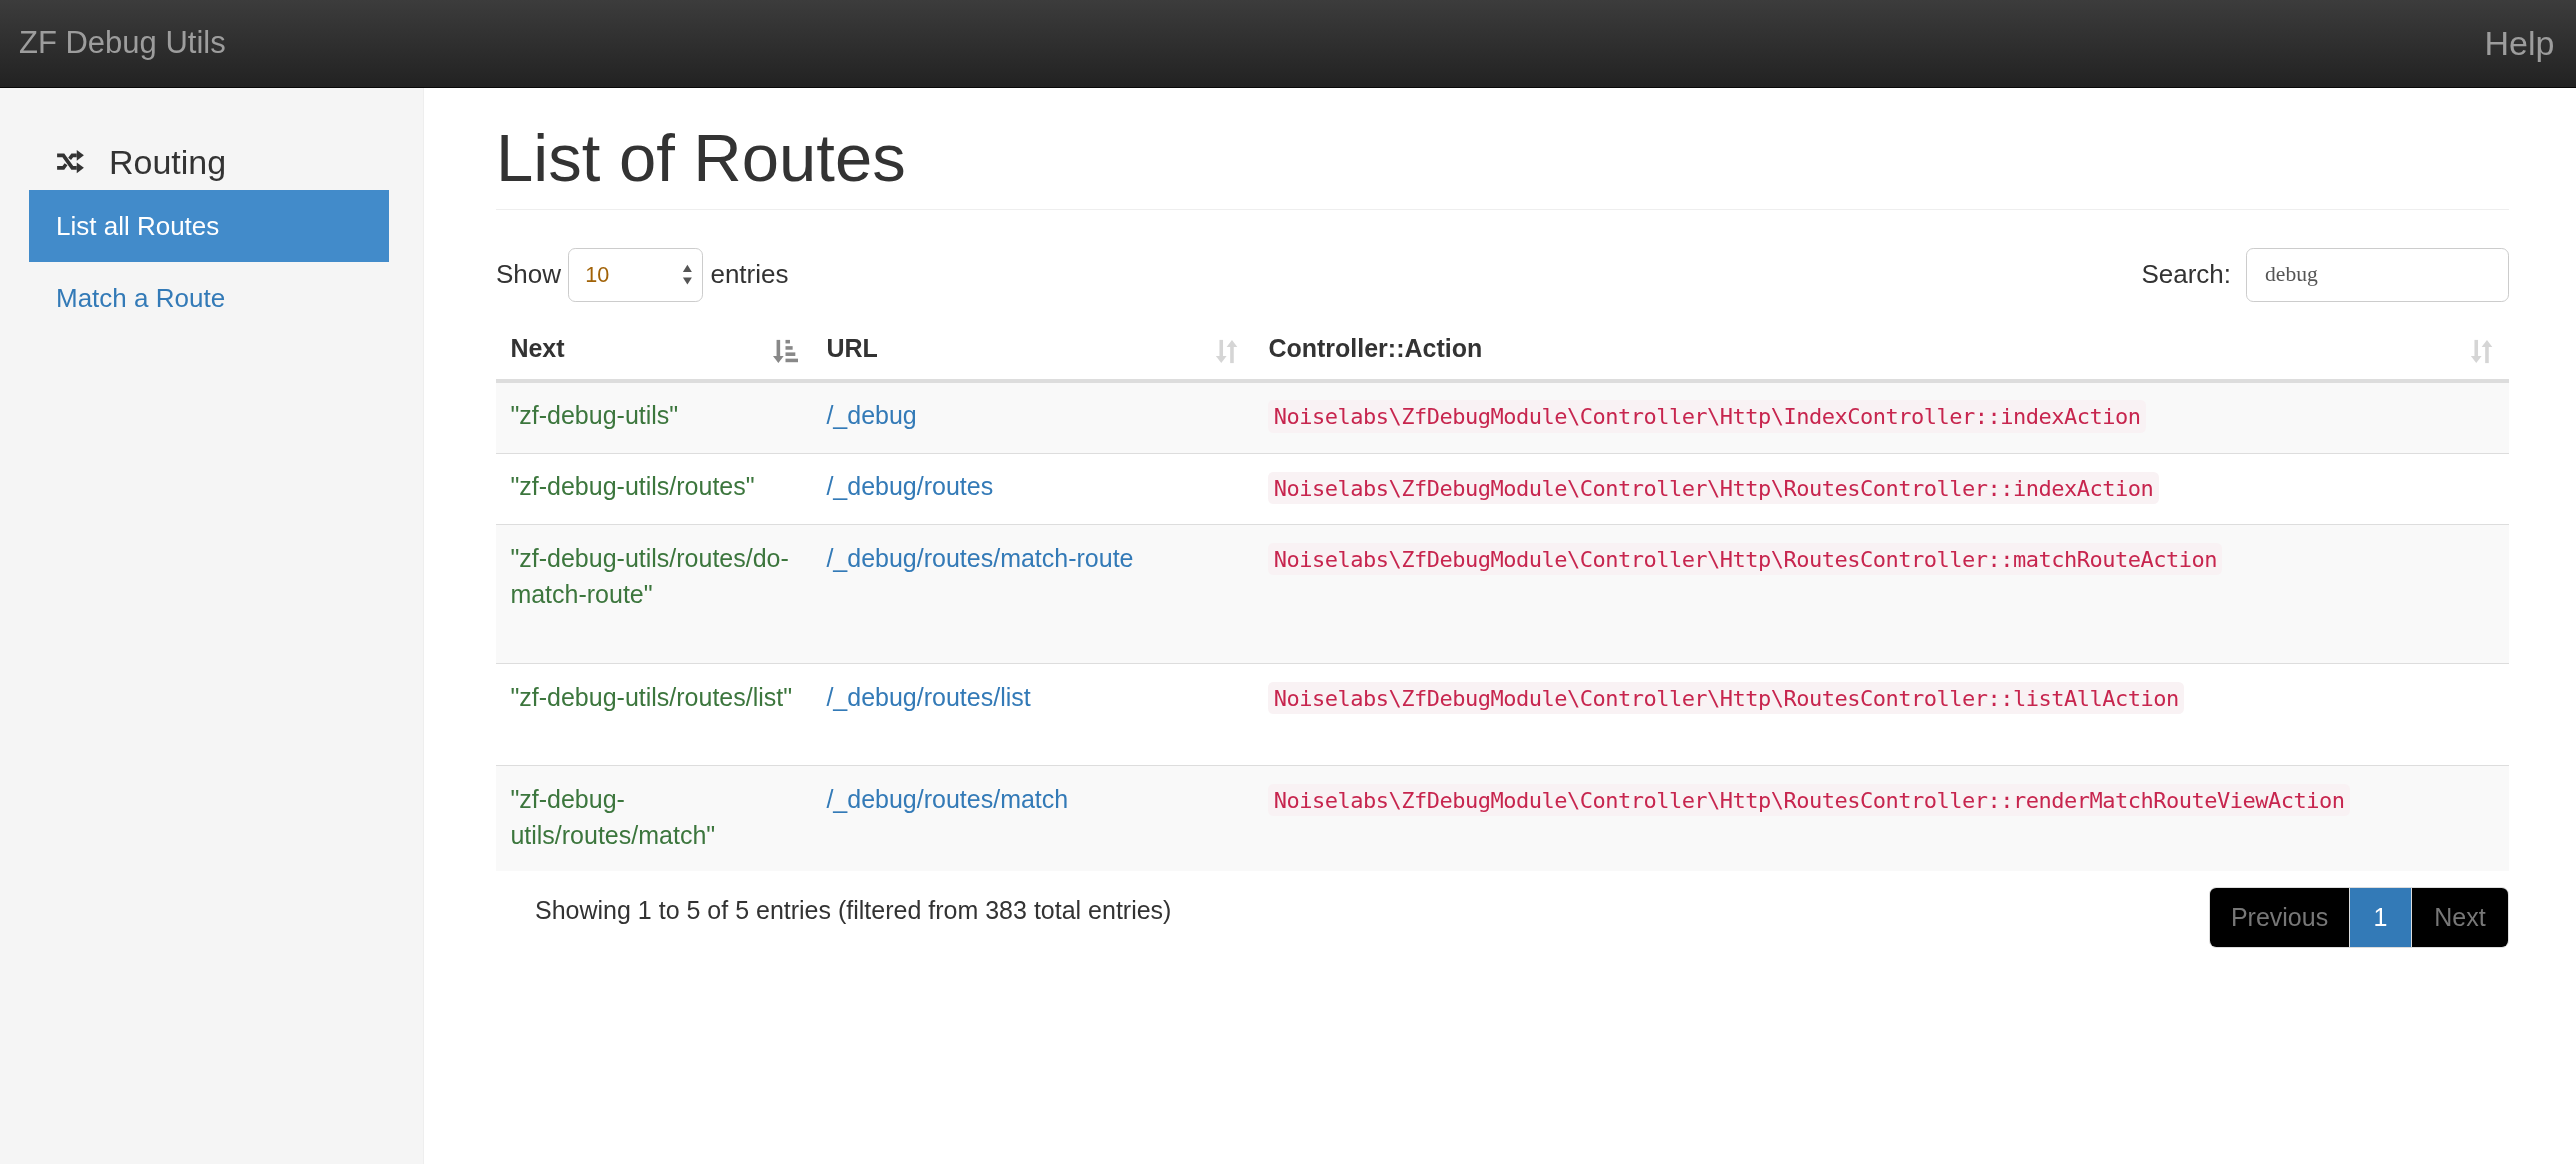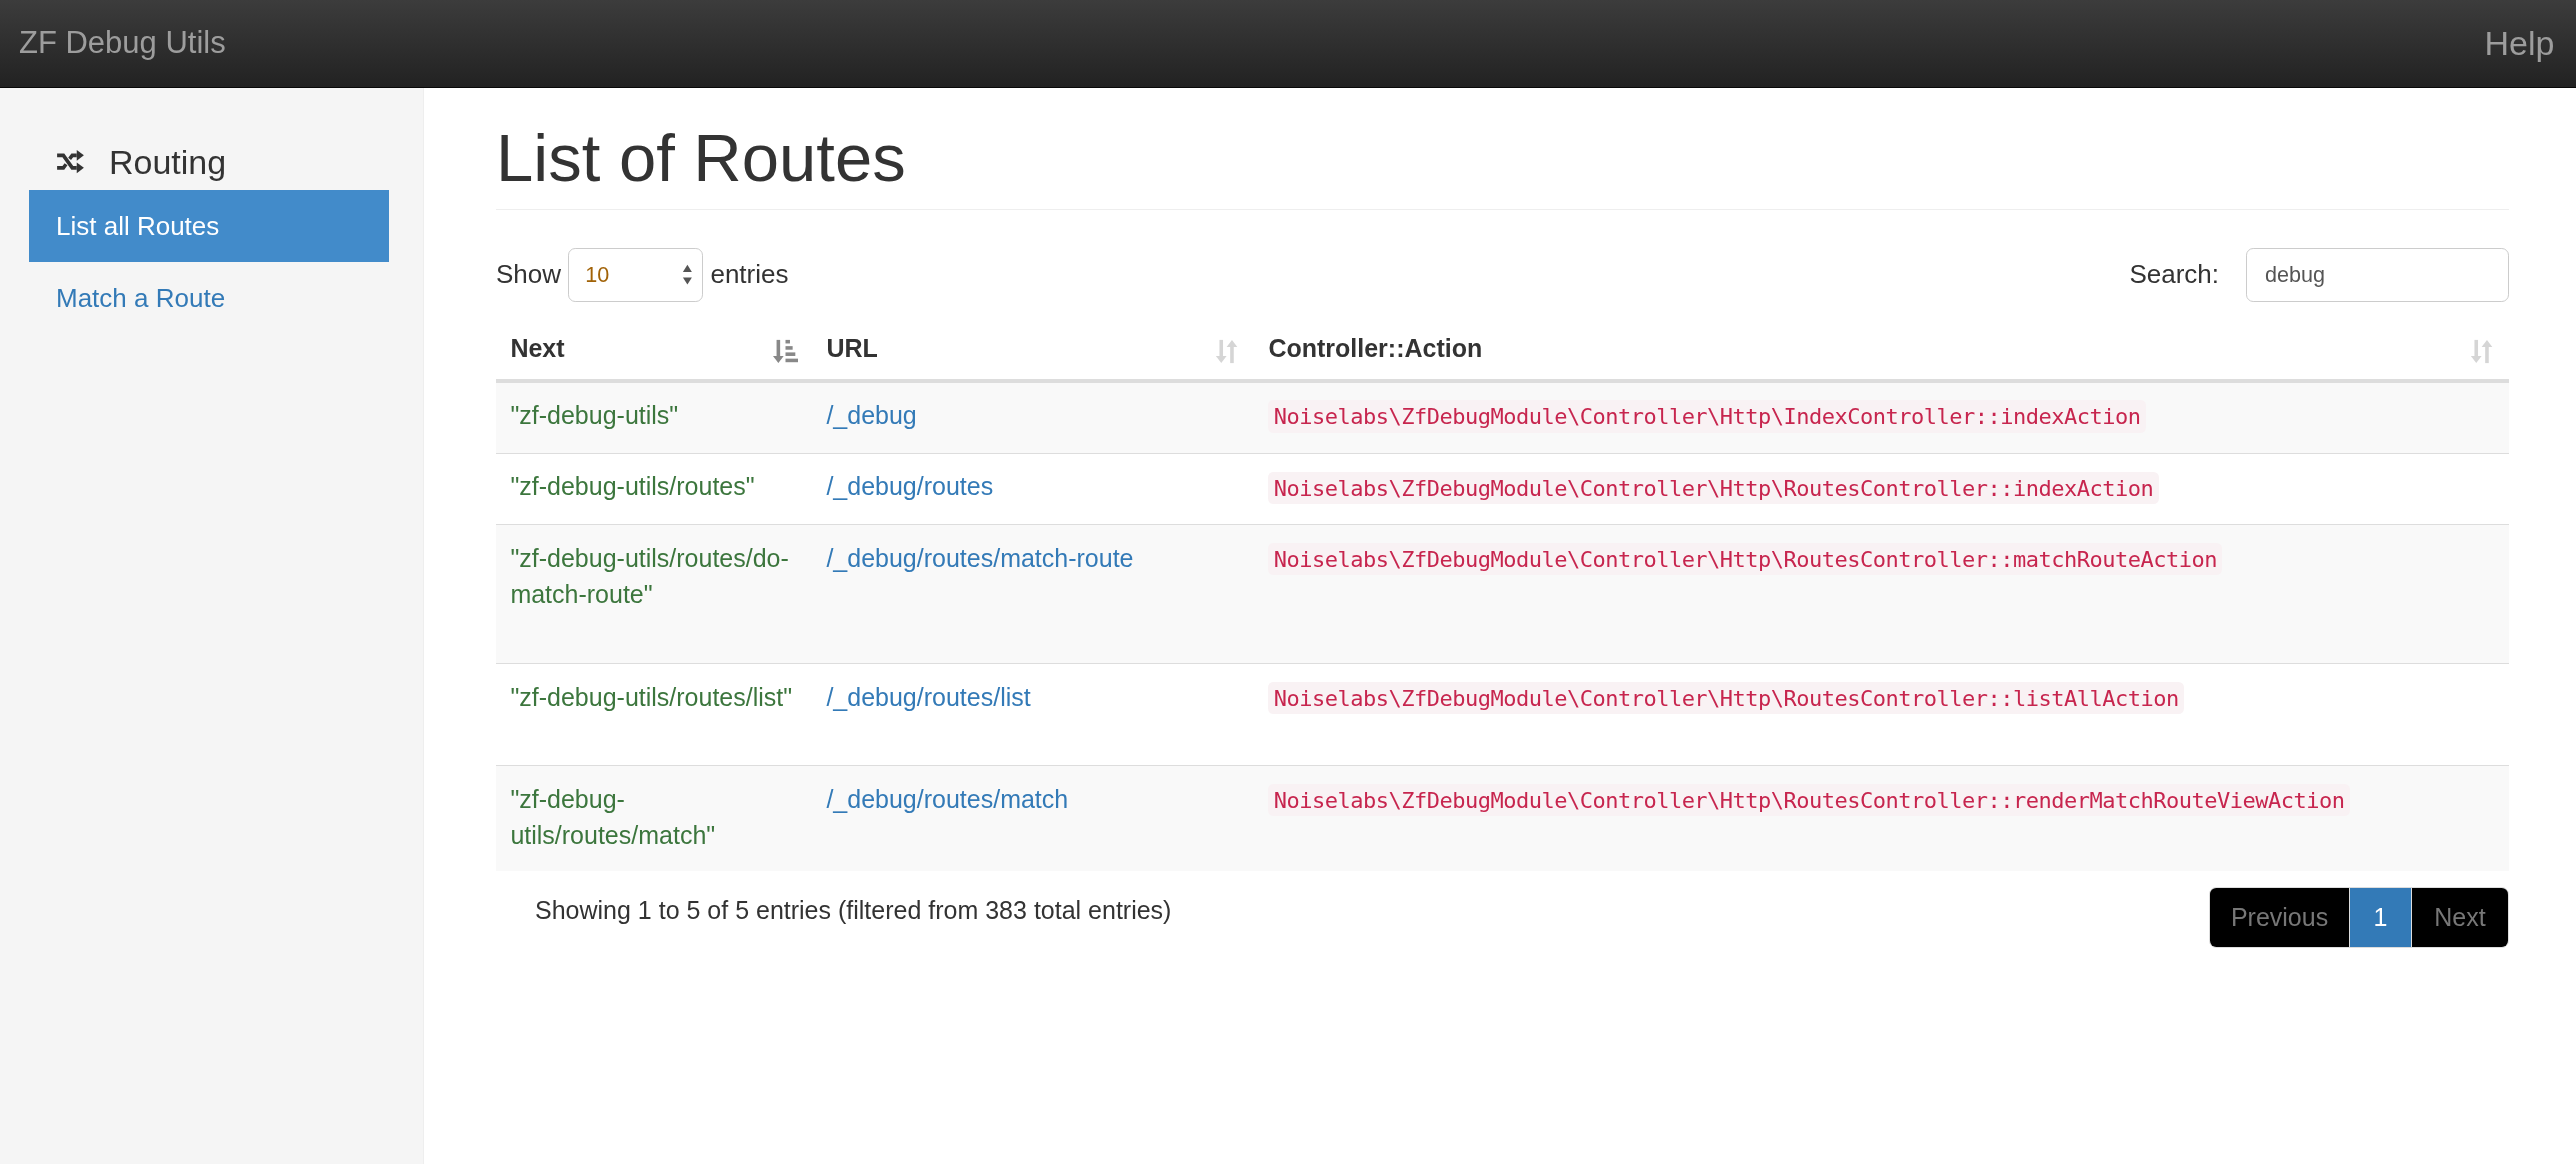--- a/index.html
+++ b/index.html
@@ -56,27 +56,27 @@
   }
   .select {
     width: 135px; height: 54px; border: 1.8px solid #cccccc; border-radius: 7.2px;
     background: #fff; position: relative; font-size: 21.6px; color: #a16207;
     padding-left: 16px; display: flex; align-items: center; cursor: pointer;
   }
   .select .arrows {
     position: absolute; right: 9px; top: 14.4px; width: 10.8px; height: 23.4px;
   }
   .search-ctl {
-    position: absolute; right: 0; top: 38px; display: flex; align-items: center; gap: 27px;
+    position: absolute; right: 0; top: 38px; display: flex; align-items: center; gap: 15px;
     font-size: 26px;
   }
   .search-input {
     width: 263px; height: 54px; border: 1.8px solid #cccccc; border-radius: 7.2px;
     font-size: 21.6px; color: #555; padding-left: 18px;
-    font-family: Liberation Sans, sans-serif; background: #fff;
+    font-family: Liberation Serif, serif; background: #fff;
   }
 
   
   table { width: 2013px; border-collapse: collapse; font-size: 25px; }
   thead th {
     text-align: left; font-weight: bold; height: 63px; padding: 0 14.4px;
     border-bottom: 4.5px solid #dddddd; position: relative; cursor: pointer;
   }
   thead th .sort { position: absolute; right: 14.4px; top: 20px; width: 25px; height: 27px; }
   tbody td {

